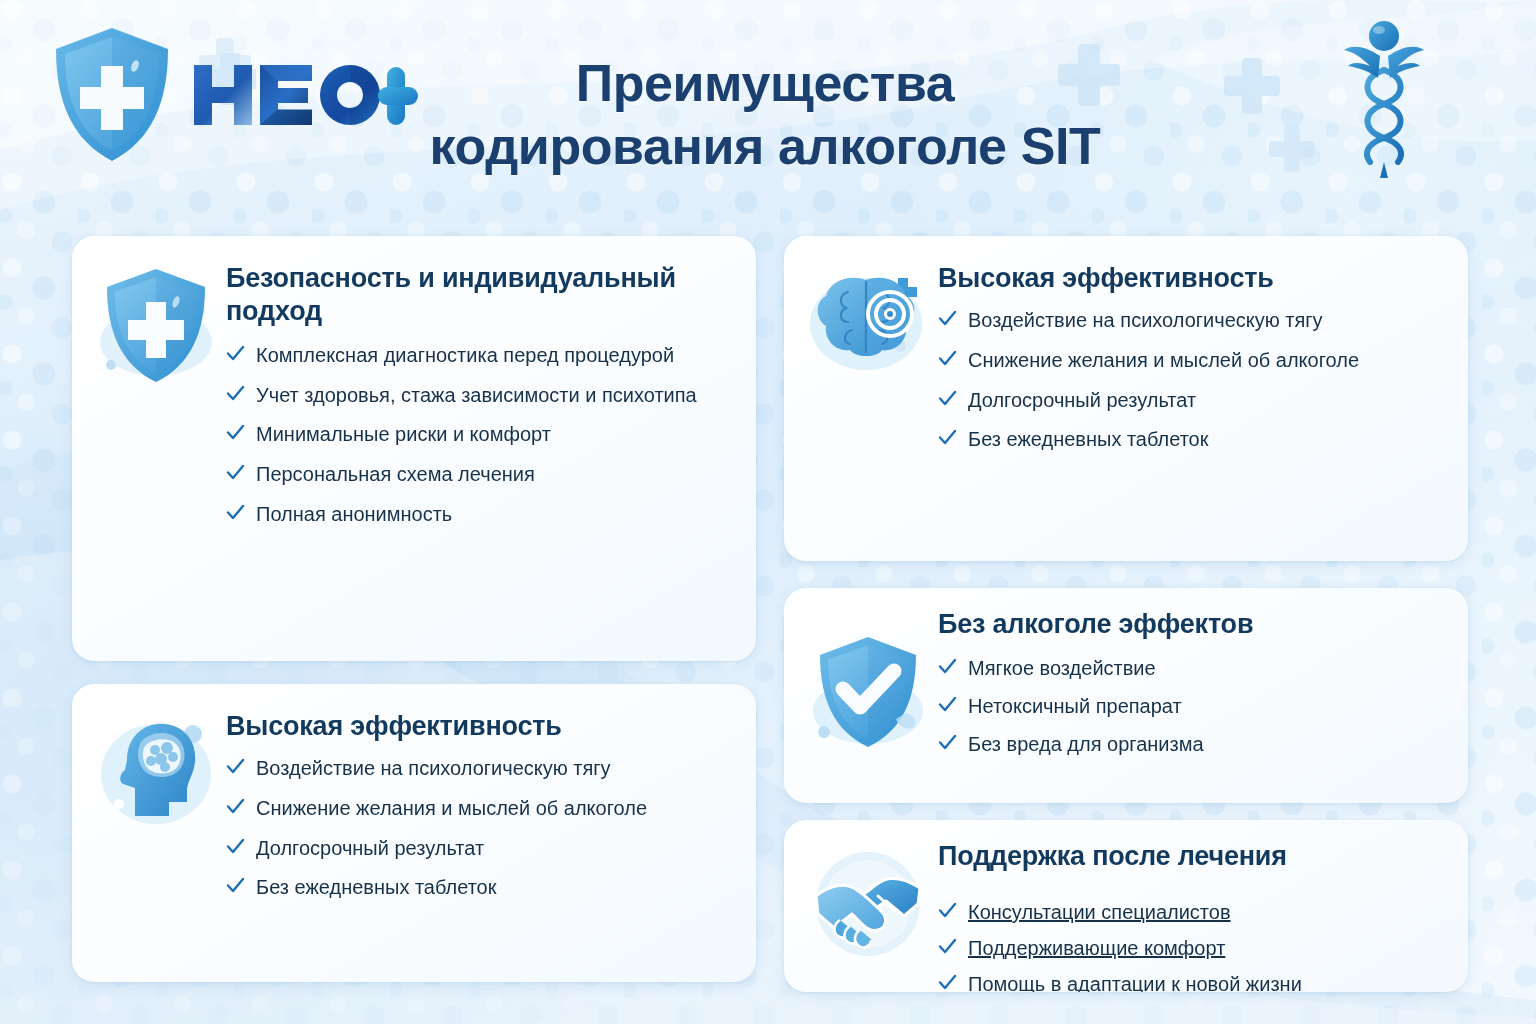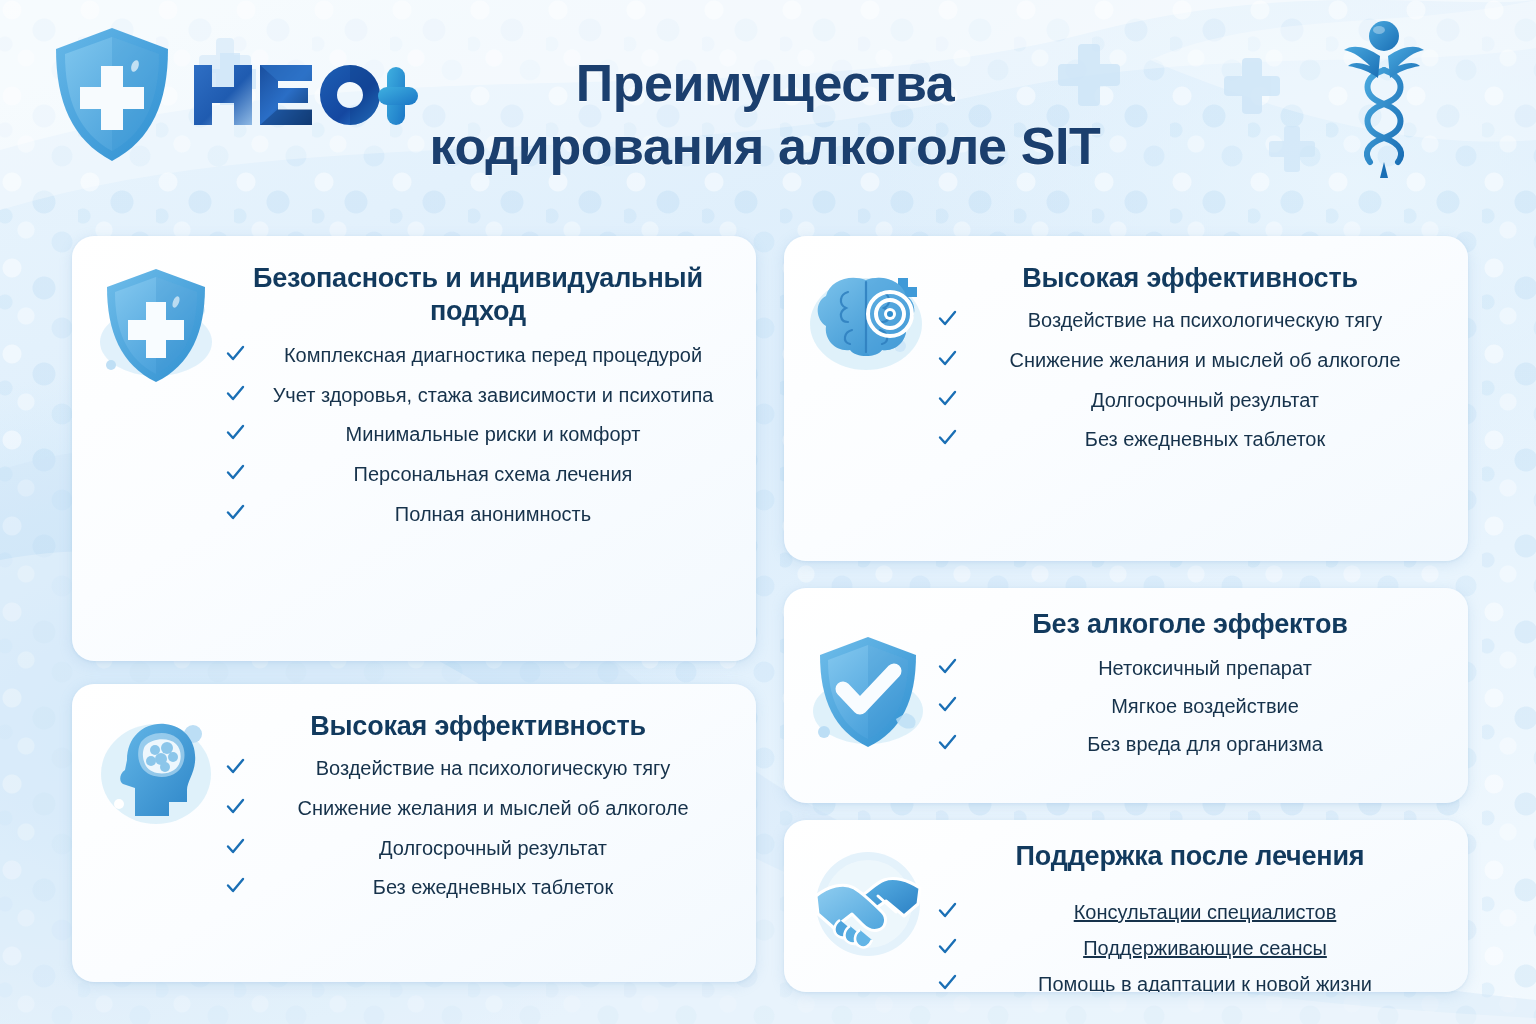--- a/index.html
+++ b/index.html
@@ -86,21 +86,21 @@
 
   .card {
     position: absolute;
     background: linear-gradient(150deg, #ffffff 0%, #fbfdff 45%, #f3f9fe 100%);
     border-radius: 22px;
     box-shadow: 0 3px 14px rgba(120,170,210,0.20), 0 1px 3px rgba(120,170,210,0.16);
     padding: 0;
     overflow: hidden;
   }
 
-  .card-inner { display: flex; gap: 6px; height: 100%; padding: 22px 26px 20px 20px; text-align: center; }
+  .card-inner { display: flex; gap: 6px; height: 100%; padding: 22px 26px 20px 20px; }
 
   .card-icon { flex: none; width: 128px; display: flex; align-items: flex-start; justify-content: center; padding-top: 6px; }
   .card-icon.mid { align-items: center; padding-top: 0; }
   .card-icon svg { display: block; }
 
   .card-body { flex: 1 1 auto; min-width: 0; padding-top: 4px; }
 
   .card-title {
     font-size: 27px;
     font-weight: 700;
@@ -493,29 +493,29 @@
         </div>
         <div class="card-body">
           <h2 class="card-title">Без алкоголе эффектов</h2>
           <ul class="bullets">
             <li class="bullet">
               <span class="check">
                   <svg width="19" height="19" viewBox="0 0 19 19">
                     <path d="M2 9.5 L7 15 L17 3" fill="none" stroke="#1a6fb5" stroke-width="2.4" stroke-linecap="round" stroke-linejoin="round"></path>
                   </svg>
                 </span>
+              <span class="bullet-text">Мягкое воздействие</span>
+            </li>
+            <li class="bullet">
+              <span class="check">
+                  <svg width="19" height="19" viewBox="0 0 19 19">
+                    <path d="M2 9.5 L7 15 L17 3" fill="none" stroke="#1a6fb5" stroke-width="2.4" stroke-linecap="round" stroke-linejoin="round"></path>
+                  </svg>
+                </span>
               <span class="bullet-text">Нетоксичный препарат</span>
-            </li>
-            <li class="bullet">
-              <span class="check">
-                  <svg width="19" height="19" viewBox="0 0 19 19">
-                    <path d="M2 9.5 L7 15 L17 3" fill="none" stroke="#1a6fb5" stroke-width="2.4" stroke-linecap="round" stroke-linejoin="round"></path>
-                  </svg>
-                </span>
-              <span class="bullet-text">Мягкое воздействие</span>
             </li>
             <li class="bullet">
               <span class="check">
                   <svg width="19" height="19" viewBox="0 0 19 19">
                     <path d="M2 9.5 L7 15 L17 3" fill="none" stroke="#1a6fb5" stroke-width="2.4" stroke-linecap="round" stroke-linejoin="round"></path>
                   </svg>
                 </span>
               <span class="bullet-text">Без вреда для организма</span>
             </li>
           </ul>
@@ -562,21 +562,21 @@
                   </svg>
                 </span>
               <span class="bullet-text">Консультации специалистов</span>
             </li>
             <li class="bullet">
               <span class="check">
                   <svg width="19" height="19" viewBox="0 0 19 19">
                     <path d="M2 9.5 L7 15 L17 3" fill="none" stroke="#1a6fb5" stroke-width="2.4" stroke-linecap="round" stroke-linejoin="round"></path>
                   </svg>
                 </span>
-              <span class="bullet-text">Поддерживающие сеансы</span>
+              <span class="bullet-text">Поддерживающие комфорт</span>
             </li>
             <li class="bullet">
               <span class="check">
                   <svg width="19" height="19" viewBox="0 0 19 19">
                     <path d="M2 9.5 L7 15 L17 3" fill="none" stroke="#1a6fb5" stroke-width="2.4" stroke-linecap="round" stroke-linejoin="round"></path>
                   </svg>
                 </span>
               <span class="bullet-text">Помощь в адаптации к новой жизни</span>
             </li>
           </ul>

